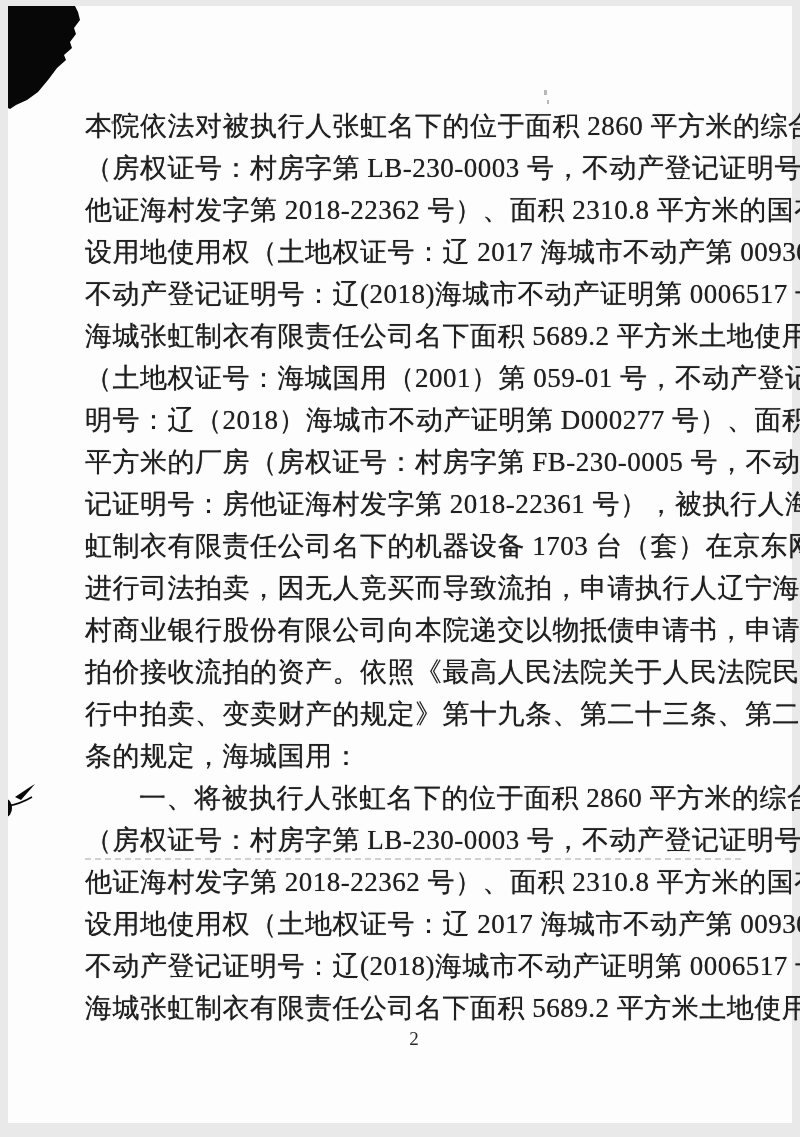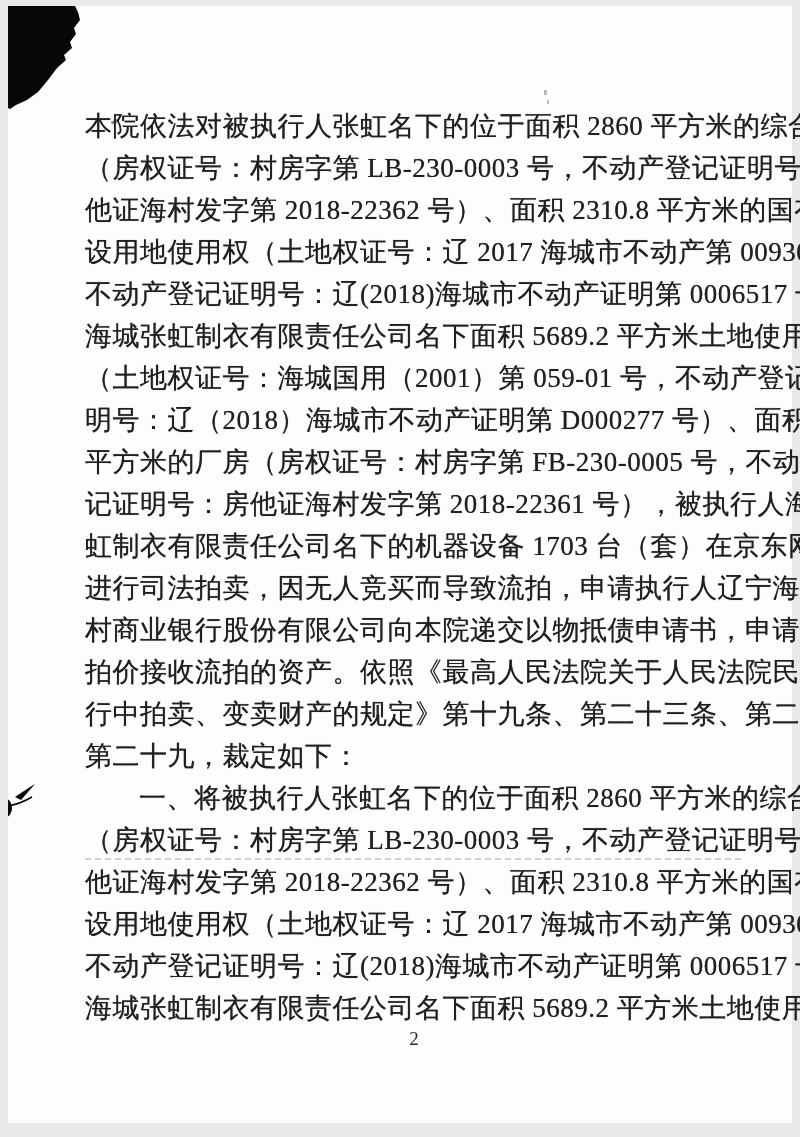--- a/index.html
+++ b/index.html
@@ -111,21 +111,21 @@
     <div class="line">海城张虹制衣有限责任公司名下面积 5689.2 平方米土地使用权</div>
     <div class="line">（土地权证号：海城国用（2001）第 059-01 号，不动产登记证</div>
     <div class="line">明号：辽（2018）海城市不动产证明第 D000277 号）、面积 3865</div>
     <div class="line">平方米的厂房（房权证号：村房字第 FB-230-0005 号，不动产登</div>
     <div class="line">记证明号：房他证海村发字第 2018-22361 号），被执行人海城张</div>
     <div class="line">虹制衣有限责任公司名下的机器设备 1703 台（套）在京东网上</div>
     <div class="line">进行司法拍卖，因无人竞买而导致流拍，申请执行人辽宁海城农</div>
     <div class="line">村商业银行股份有限公司向本院递交以物抵债申请书，申请以流</div>
     <div class="line">拍价接收流拍的资产。依照《最高人民法院关于人民法院民事执</div>
     <div class="line">行中拍卖、变卖财产的规定》第十九条、第二十三条、第二十九</div>
-    <div class="line left">第二十九，裁定如下：</div>
+    <div class="line left">条的规定，海城国用：</div>
     <div class="line indent">一、将被执行人张虹名下的位于面积 2860 平方米的综合楼</div>
     <div class="line">（房权证号：村房字第 LB-230-0003 号，不动产登记证明号：房</div>
     <div class="line">他证海村发字第 2018-22362 号）、面积 2310.8 平方米的国有建</div>
     <div class="line">设用地使用权（土地权证号：辽 2017 海城市不动产第 009303 号</div>
     <div class="line">不动产登记证明号：辽(2018)海城市不动产证明第 0006517 号）、</div>
     <div class="line">海城张虹制衣有限责任公司名下面积 5689.2 平方米土地使用权</div>
   </div>
 
   <div class="page-number">2</div>
 

